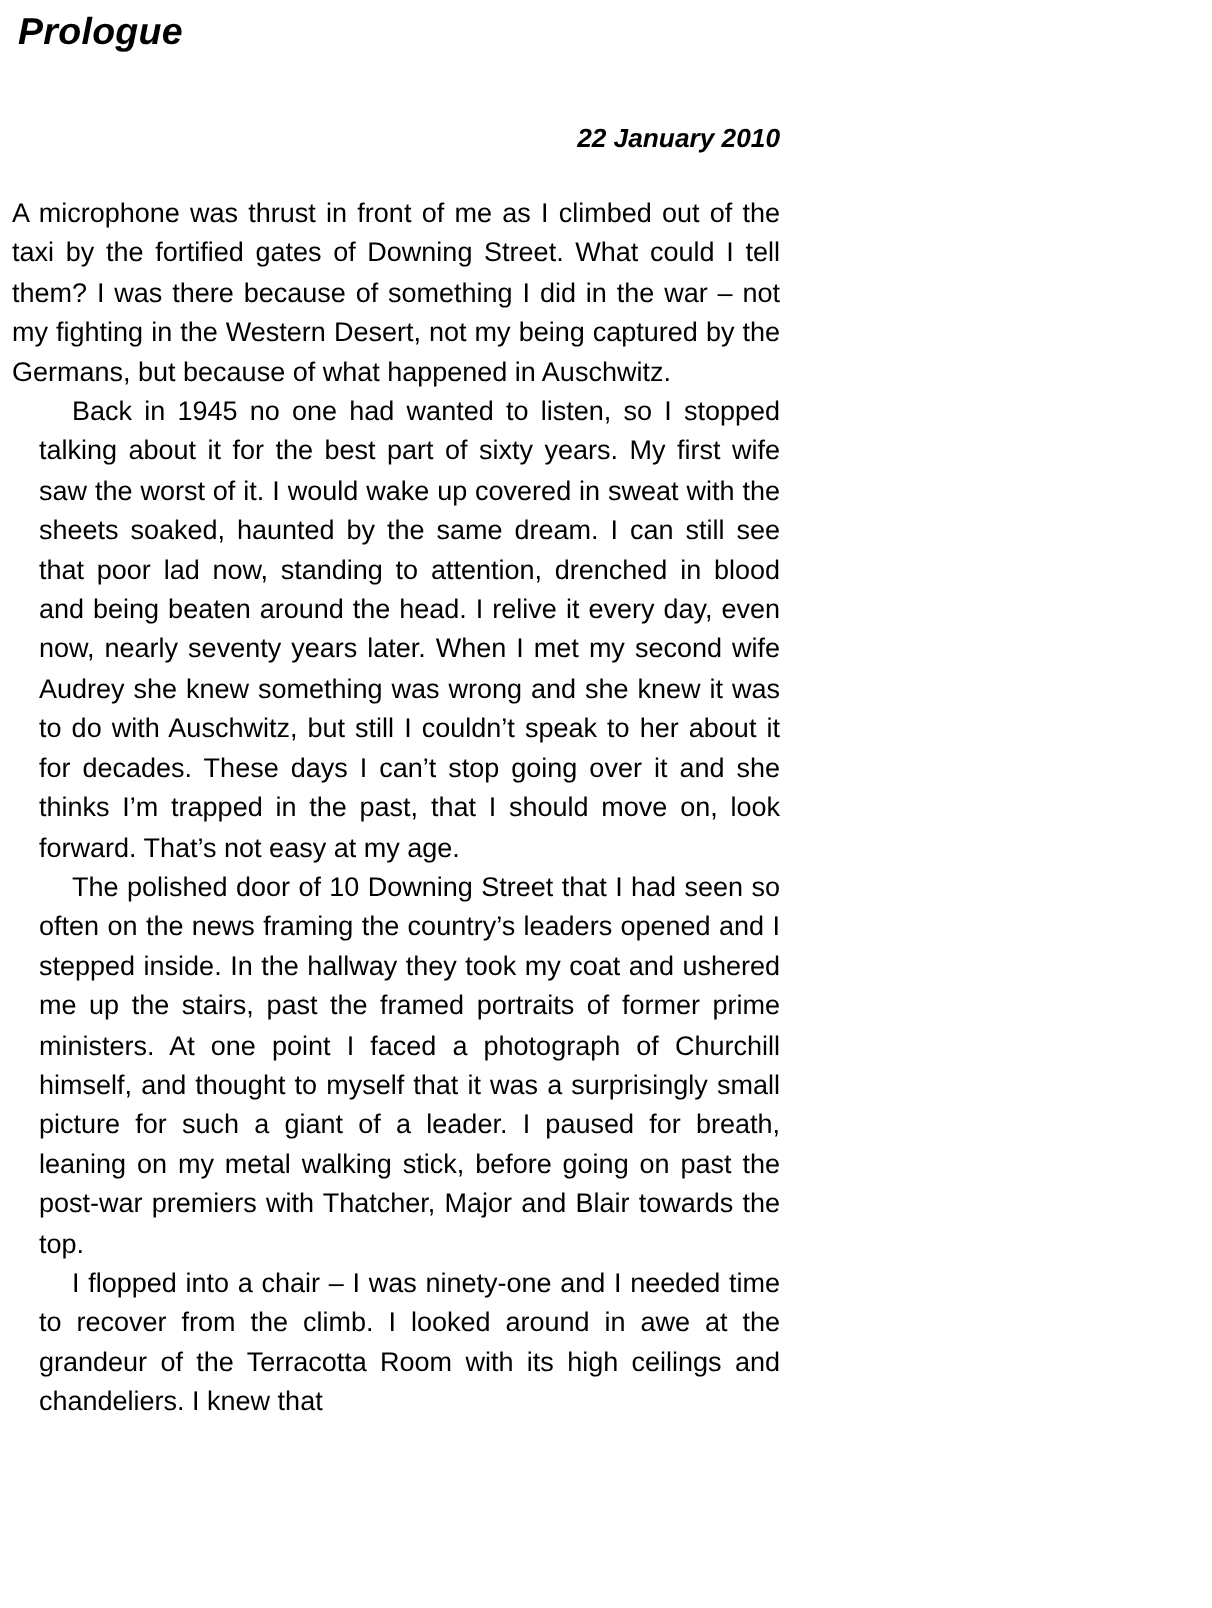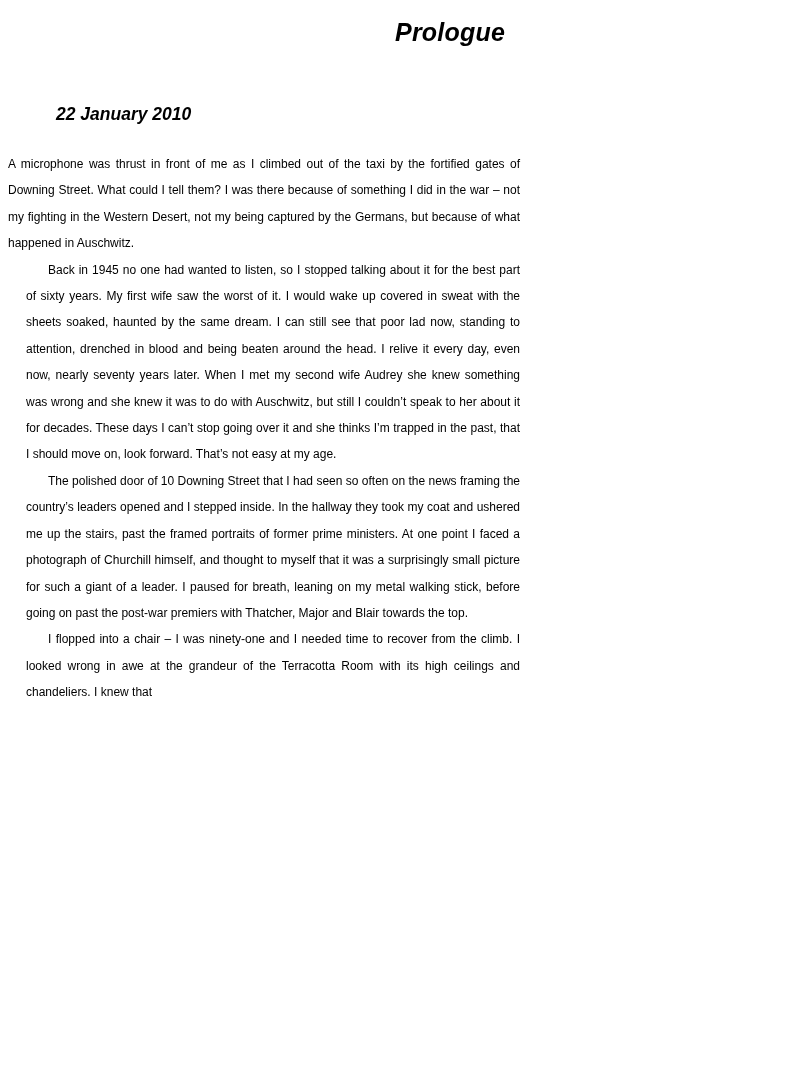--- a/index.html
+++ b/index.html
@@ -24,35 +24,36 @@
   .content {
     position: absolute;
     left: 8px;
     top: 0;
     width: 512px;
   }
   .chapter-title {
     font-size: 25px;
     font-weight: bold;
     font-style: italic;
-    text-align: right;
-    margin: 15px;
+    text-align: left;
+    margin: 4px;
     padding-top: 3px;
     letter-spacing: 0.2px;
   }
   .date-line {
     font-size: 17.5px;
     font-style: italic;
     font-weight: bold;
     margin: 0;
     padding-top: 42px;
     padding-left: 48px;
+    text-align: right;
   }
   .body-text {
-    font-size: 12px;
+    font-size: 18px;
     line-height: 26.4px;
     text-align: justify;
     margin: 0;
   }
   .body-text p {
     margin: 0;
     text-align: justify;
     text-justify: inter-word;
   }
   .body-text p.first {
@@ -71,17 +72,17 @@
   <div class="content">
 
     <h1 class="chapter-title">Prologue</h1>
 
     <div class="date-line">22 January 2010</div>
 
     <div class="body-text">
       <p class="first">A microphone was thrust in front of me as I climbed out of the taxi by the fortified gates of Downing Street. What could I tell them? I was there because of something I did in the war – not my fighting in the Western Desert, not my being captured by the Germans, but because of what happened in Auschwitz.</p>
       <p class="indent">Back in 1945 no one had wanted to listen, so I stopped talking about it for the best part of sixty years. My first wife saw the worst of it. I would wake up covered in sweat with the sheets soaked, haunted by the same dream. I can still see that poor lad now, standing to attention, drenched in blood and being beaten around the head. I relive it every day, even now, nearly seventy years later. When I met my second wife Audrey she knew something was wrong and she knew it was to do with Auschwitz, but still I couldn’t speak to her about it for decades. These days I can’t stop going over it and she thinks I’m trapped in the past, that I should move on, look forward. That’s not easy at my age.</p>
       <p class="indent">The polished door of 10 Downing Street that I had seen so often on the news framing the country’s leaders opened and I stepped inside. In the hallway they took my coat and ushered me up the stairs, past the framed portraits of former prime ministers. At one point I faced a photograph of Churchill himself, and thought to myself that it was a surprisingly small picture for such a giant of a leader. I paused for breath, leaning on my metal walking stick, before going on past the post-war premiers with Thatcher, Major and Blair towards the top.</p>
-      <p class="indent">I flopped into a chair – I was ninety-one and I needed time to recover from the climb. I looked wrong in awe at the grandeur of the Terracotta Room with its high ceilings and chandeliers. I knew that</p>
+      <p class="indent">I flopped into a chair – I was ninety-one and I needed time to recover from the climb. I looked around in awe at the grandeur of the Terracotta Room with its high ceilings and chandeliers. I knew that</p>
     </div>
 
   </div>
 </div>
 
 </body></html>

